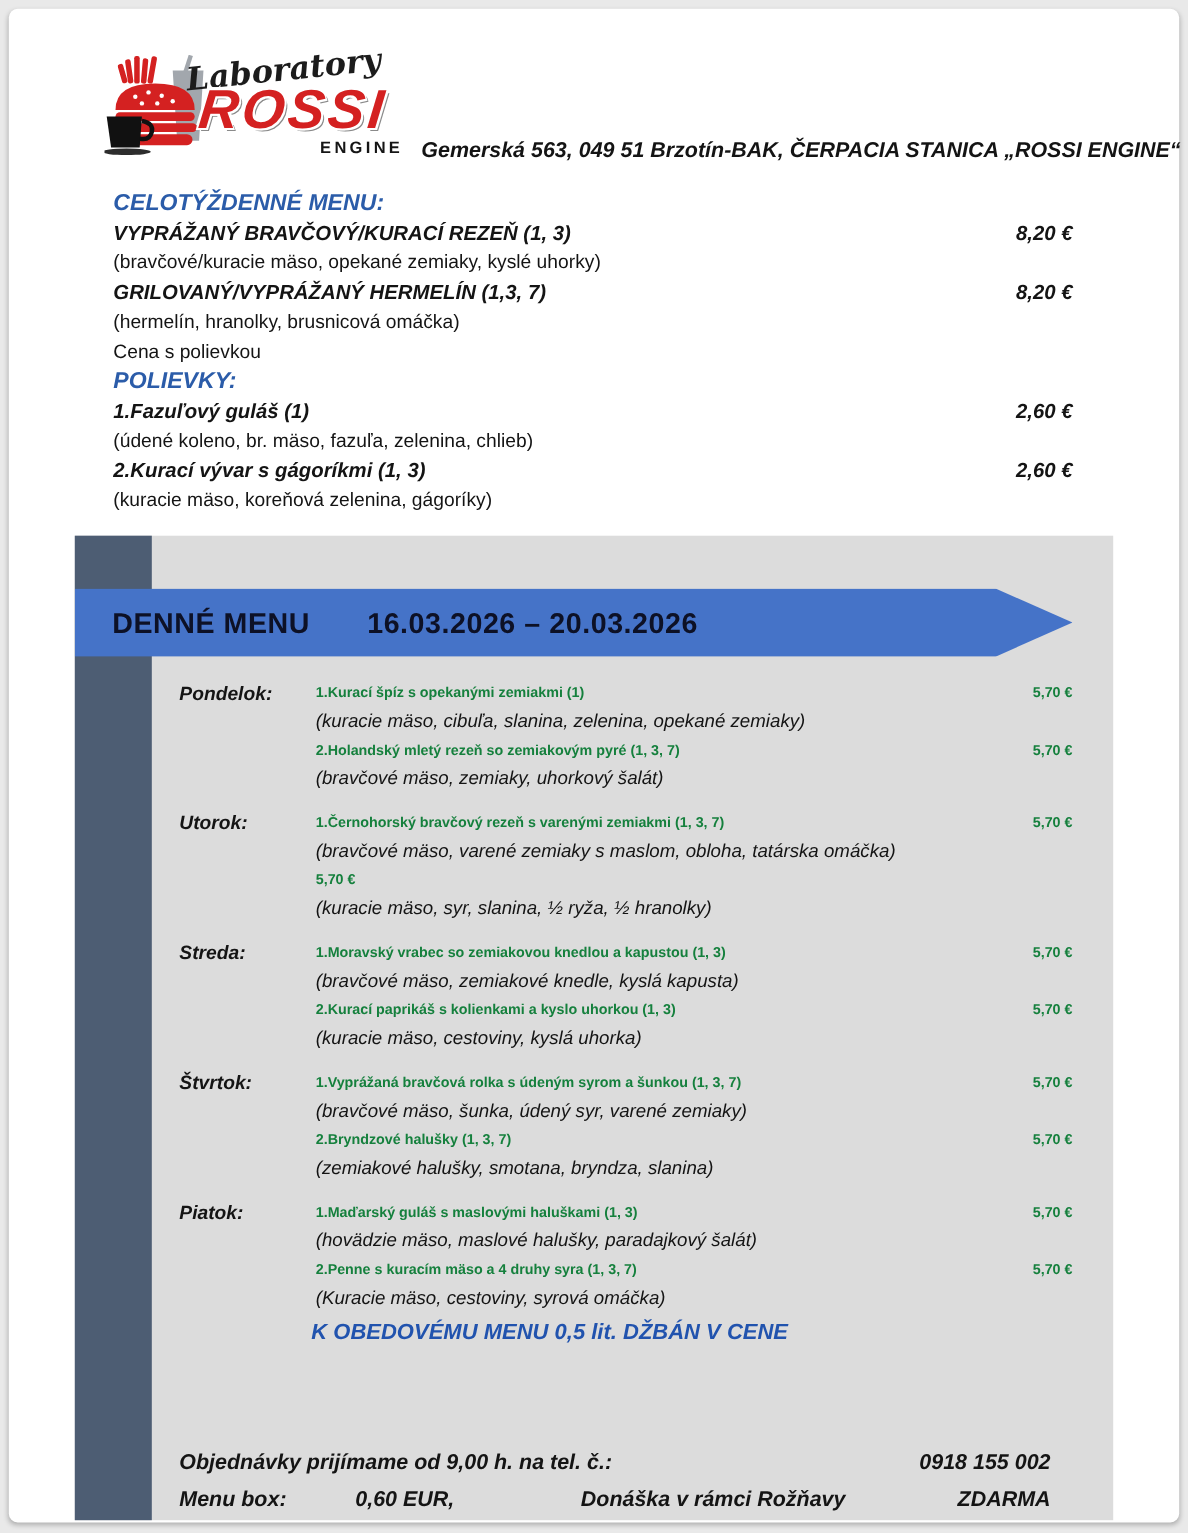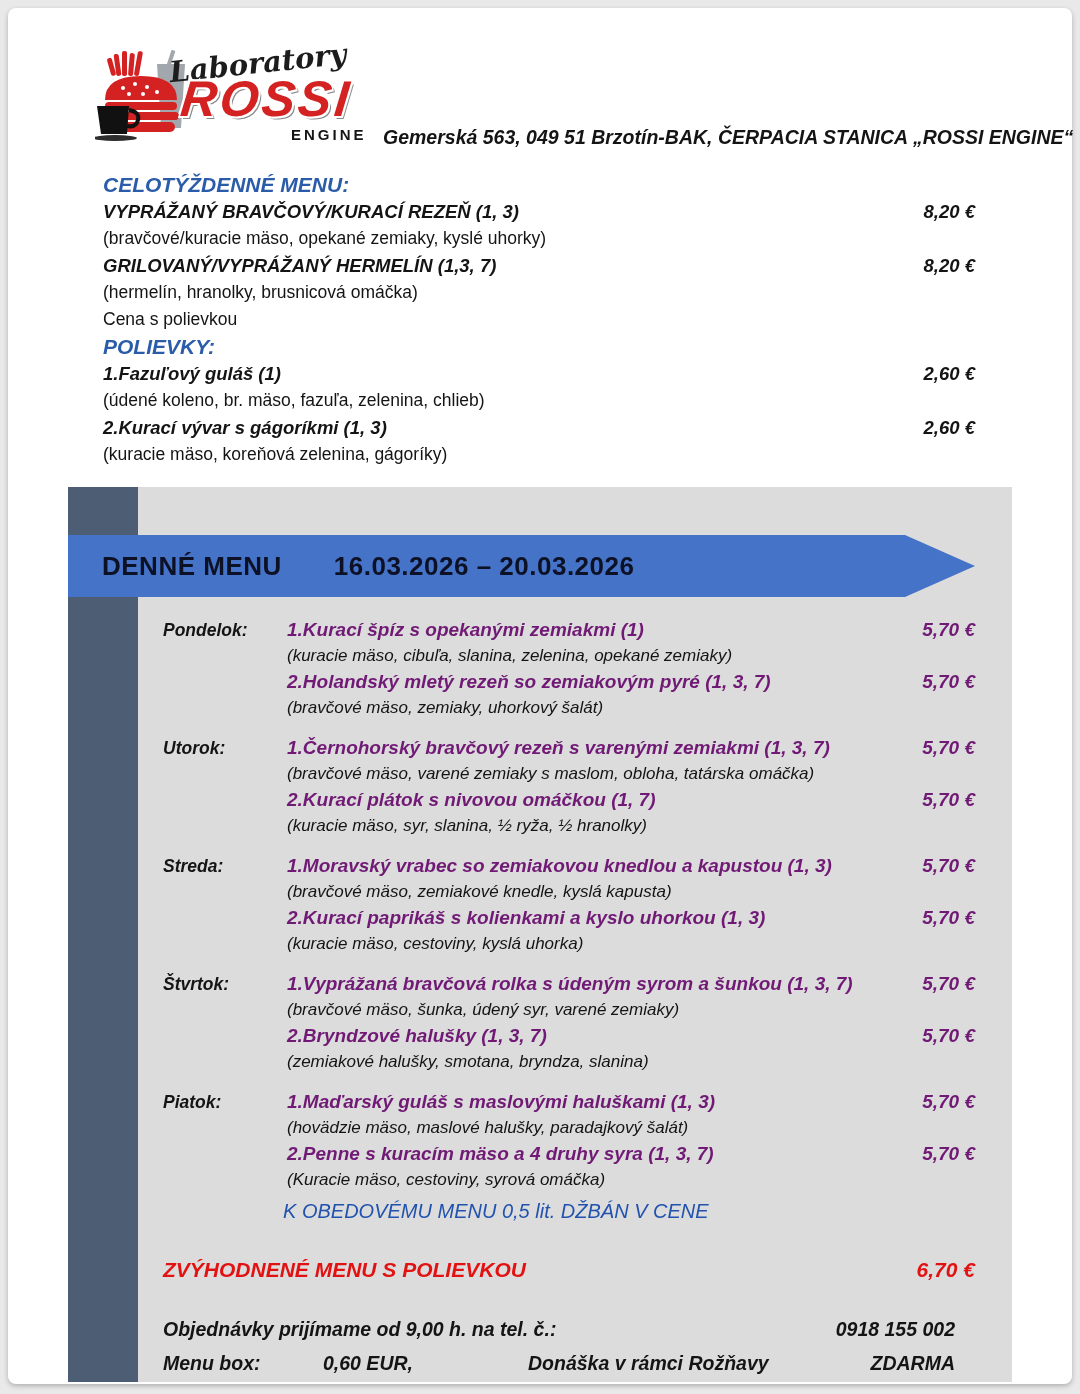--- a/index.html
+++ b/index.html
@@ -66,26 +66,26 @@
     clip-path:polygon(0 0,837px 0,100% 50%,837px 100%,0 100%);
     display:flex;align-items:center;box-sizing:border-box;padding-left:34px;
     font-weight:bold;font-size:26px;color:#0d1126;letter-spacing:.5px;
   }
   .banner .dates{margin-left:52px;}
 
   .days{position:absolute;left:95px;top:130px;width:812px;}
   .day-block{display:grid;grid-template-columns:124px 1fr;margin-bottom:14px;}
   .day-label{font-weight:bold;font-style:italic;font-size:17.5px;line-height:26px;color:#141414;}
   .day-items .line{line-height:26px;}
-  .d-nm,.d-pr{font-weight:bold;font-style:italic;font-size:19px;color:#701a75;}
+  .d-nm,.d-pr{font-weight:bold;font-size:13px;color:#15803d;}
   .d-desc{font-style:italic;font-size:17px;color:#141414;}
 
   .note-blue{
     position:absolute;left:215px;top:713px;
-    font-weight:normal;font-style:italic;font-size:20px;color:#2153ae;white-space:nowrap;
+    font-weight:bold;font-style:italic;font-size:20px;color:#2153ae;white-space:nowrap;
   }
   .promo{
     position:absolute;left:95px;top:771px;width:812px;
     display:flex;justify-content:space-between;align-items:baseline;
     font-weight:bold;font-style:italic;font-size:21px;color:#e31212;
   }
   .footer1{
     position:absolute;left:95px;top:831px;width:792px;
     display:flex;justify-content:space-between;align-items:baseline;
     font-weight:bold;font-style:italic;font-size:19.5px;color:#141414;
@@ -205,21 +205,20 @@
 
     <div class="day-block">
       <div class="day-label">Utorok:</div>
       <div class="day-items">
         <div class="line row">
             <span class="d-nm">1.Černohorský bravčový rezeň s varenými zemiakmi (1, 3, 7)</span>
             <span class="d-pr">5,70 €</span>
           </div>
         <div class="line d-desc">(bravčové mäso, varené zemiaky s maslom, obloha, tatárska omáčka)</div>
         <div class="line row">
-            <span class="d-nm">2.Kurací plátok s nivovou omáčkou (1, 7)</span>
             <span class="d-pr">5,70 €</span>
           </div>
         <div class="line d-desc">(kuracie mäso, syr, slanina, ½ ryža, ½ hranolky)</div>
       </div>
     </div>
 
     <div class="day-block">
       <div class="day-label">Streda:</div>
       <div class="day-items">
         <div class="line row">
@@ -264,24 +263,20 @@
             <span class="d-pr">5,70 €</span>
           </div>
         <div class="line d-desc">(Kuracie mäso, cestoviny, syrová omáčka)</div>
       </div>
     </div>
 
   </div>
 
   <div class="note-blue">K OBEDOVÉMU MENU 0,5 lit. DŽBÁN V CENE</div>
 
-  <div class="promo">
-    <span>ZVÝHODNENÉ MENU S POLIEVKOU</span>
-    <span>6,70 €</span>
-  </div>
 
   <div class="footer1">
     <span>Objednávky prijímame od 9,00 h. na tel. č.:</span>
     <span>0918 155 002</span>
   </div>
 
   <div class="footer2">
     <span class="f-mb">Menu box:</span>
     <span class="f-mbp">0,60 EUR,</span>
     <span class="f-del">Donáška v rámci Rožňavy</span>

